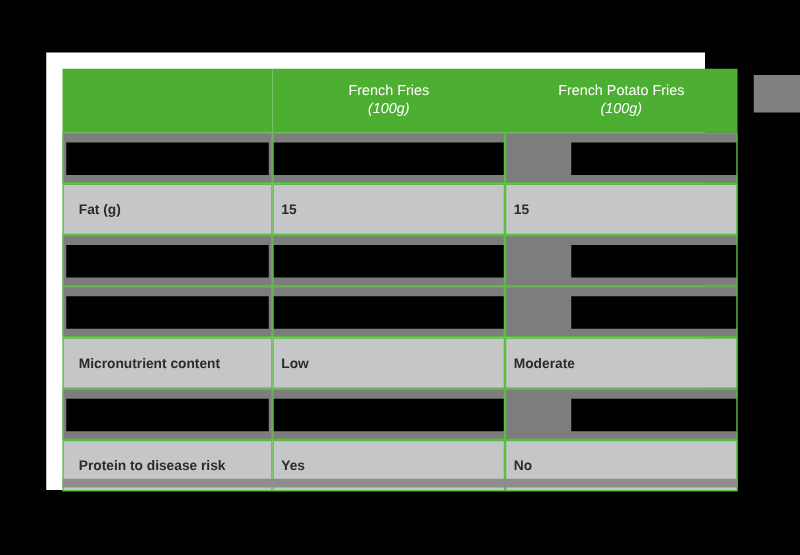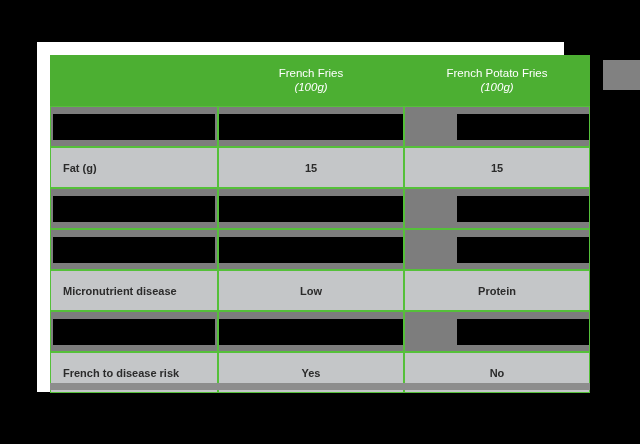--- a/index.html
+++ b/index.html
@@ -73,21 +73,20 @@
 
   
   tbody td {
     background: #C4C6C8;
     color: #2b2b2b;
     font-size: 11px;
     font-weight: bold;
     height: 41px;
     box-sizing: border-box;
     border: 1.5px solid #55C03A;
-    text-align: center;
     vertical-align: middle;
     padding: 0 6px;
     position: relative;
   }
   tbody td.label-cell {
     text-align: left;
     padding-left: 12px;
   }
 
   
@@ -192,36 +191,36 @@
           <span class="redact-bar"></span>
         </td>
         <td class="val-cell ff">
           <span class="redact-bar"></span>
         </td>
         <td class="val-cell spf">
           <span class="redact-bar"></span>
         </td>
       </tr>
       <tr>
-        <td class="label-cell">Micronutrient disease</td>
+        <td class="label-cell">Micronutrient content</td>
         <td class="val-cell ff">Low</td>
-        <td class="val-cell spf">Protein</td>
+        <td class="val-cell spf">Moderate</td>
       </tr>
       <tr class="redacted">
         <td class="label-cell">
           <span class="redact-bar"></span>
         </td>
         <td class="val-cell ff">
           <span class="redact-bar"></span>
         </td>
         <td class="val-cell spf">
           <span class="redact-bar"></span>
         </td>
       </tr>
       <tr>
-        <td class="label-cell">French to disease risk</td>
+        <td class="label-cell">Protein to disease risk</td>
         <td class="val-cell ff">Yes</td>
         <td class="val-cell spf">No</td>
       </tr>
     </tbody>
 </table>
 
 <div id="table-footer-strip"></div>
 
 </body></html>

